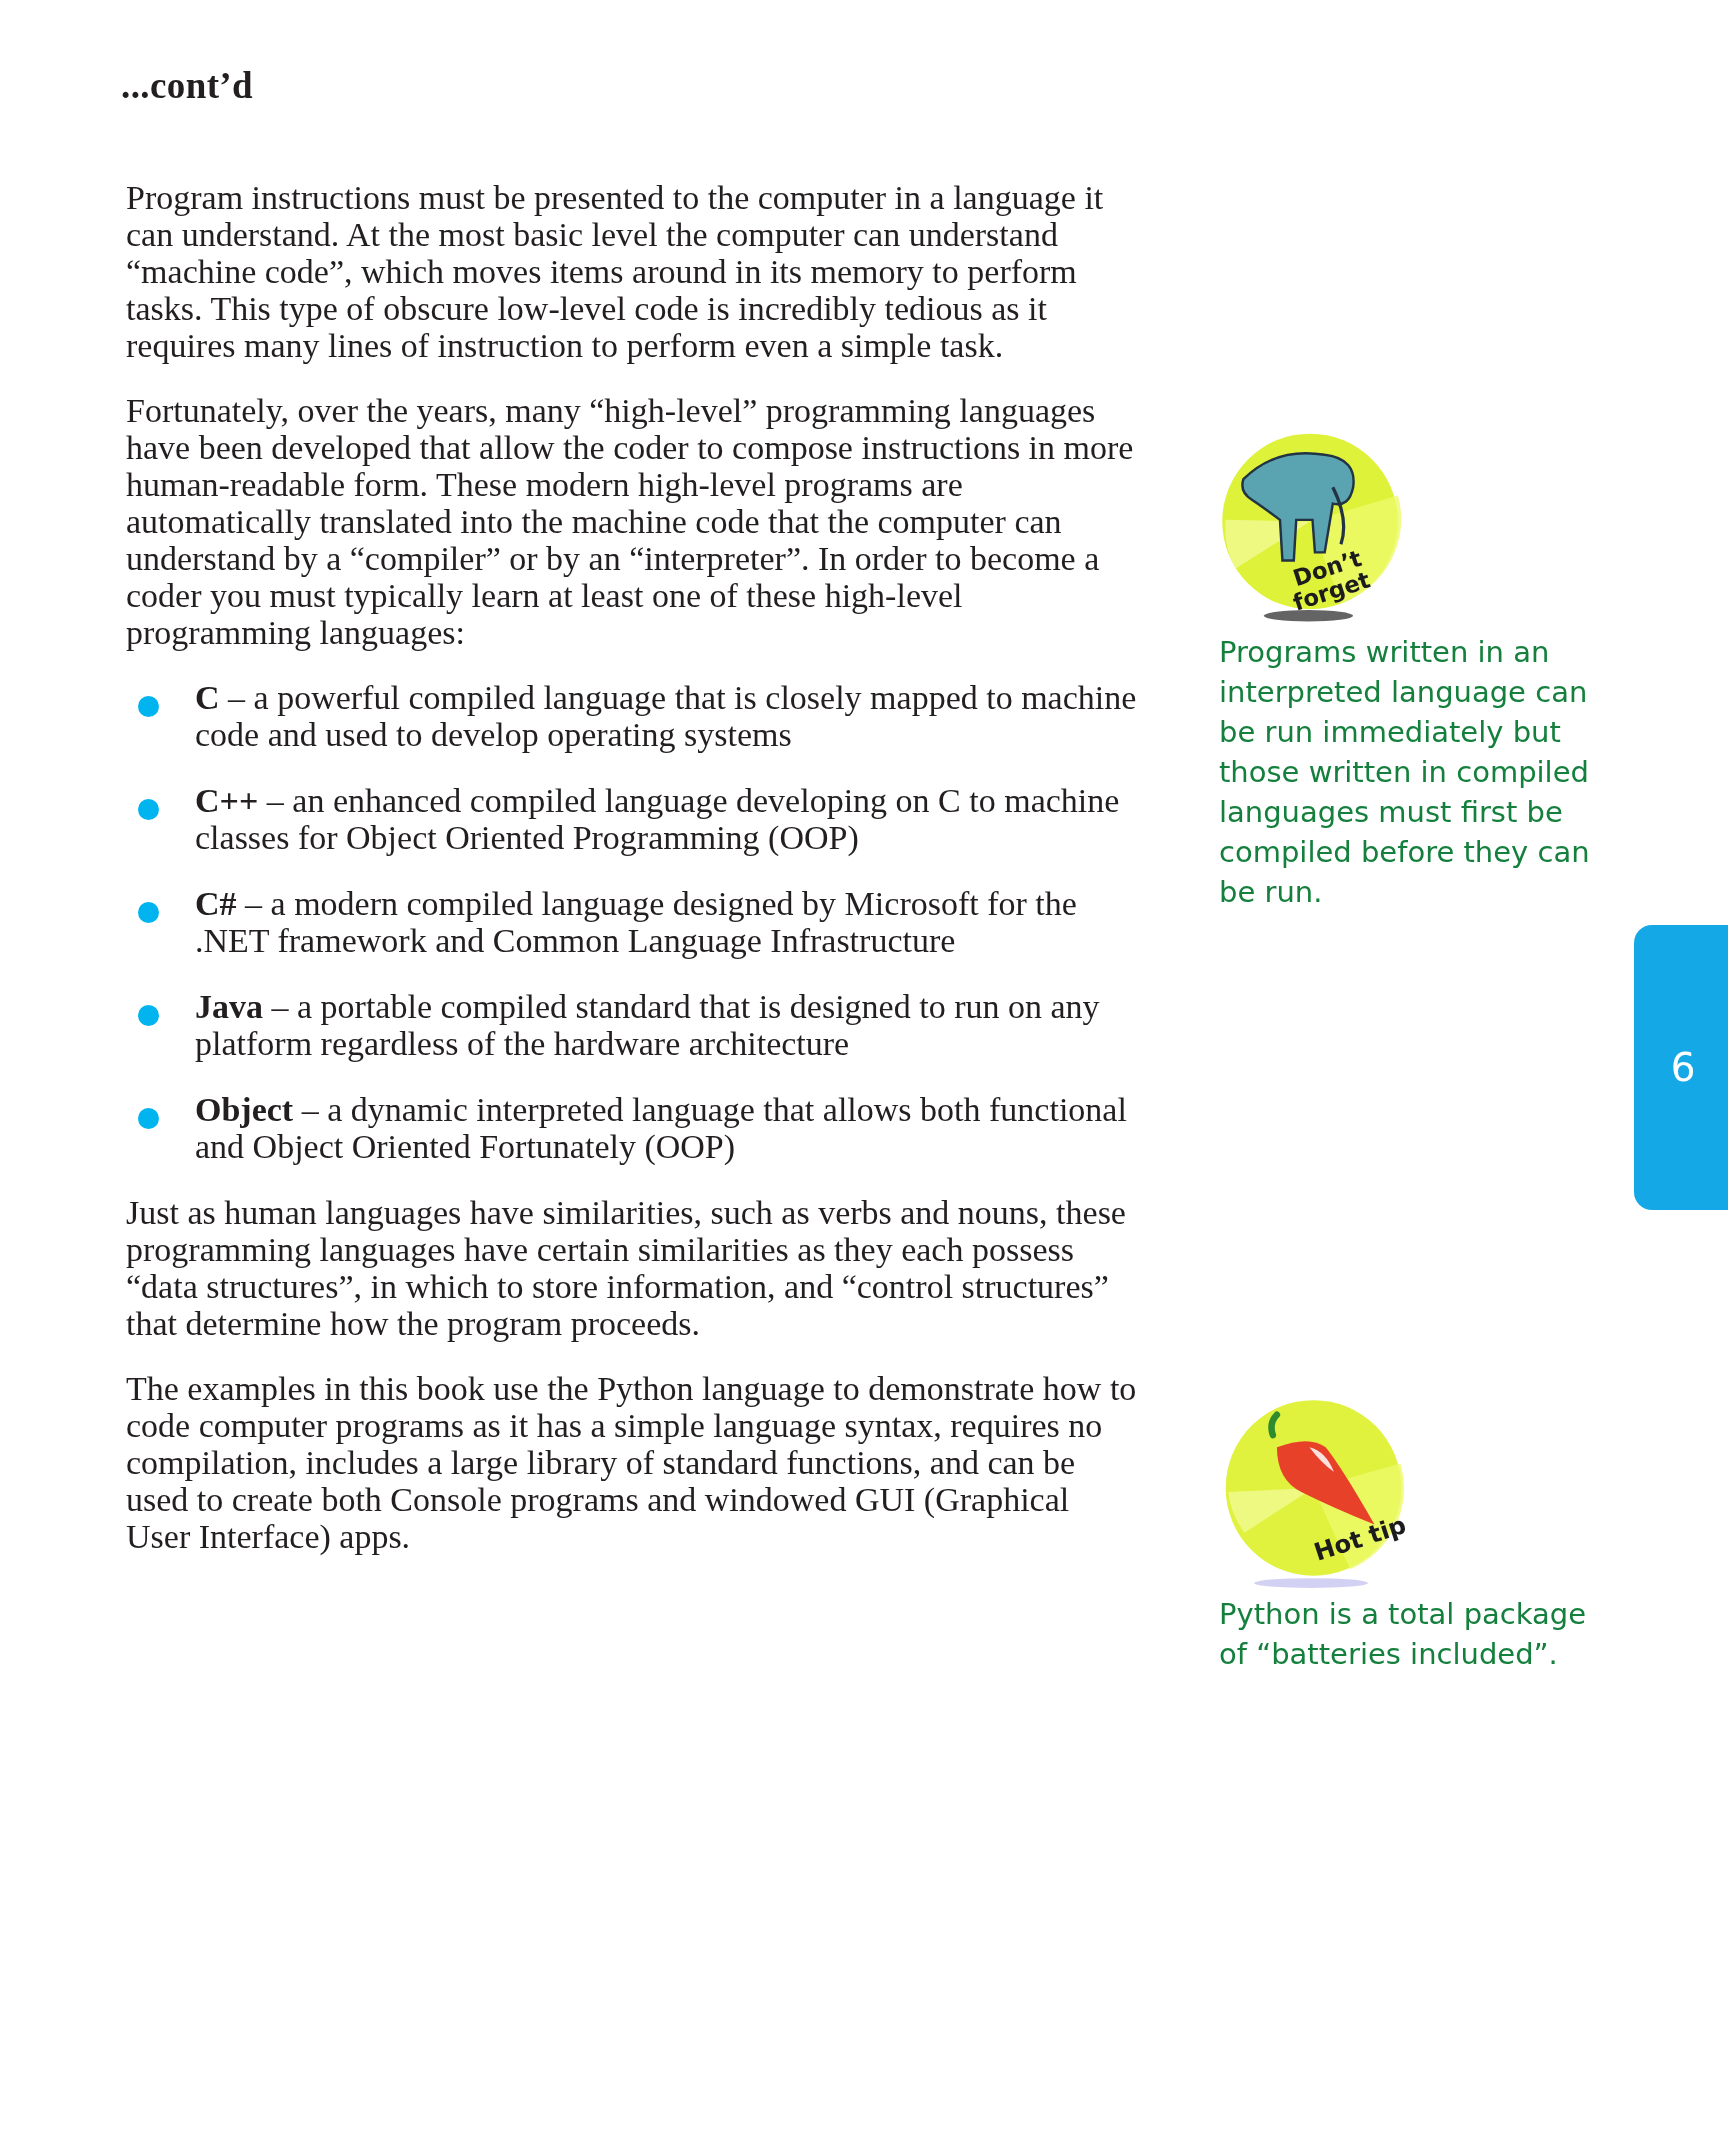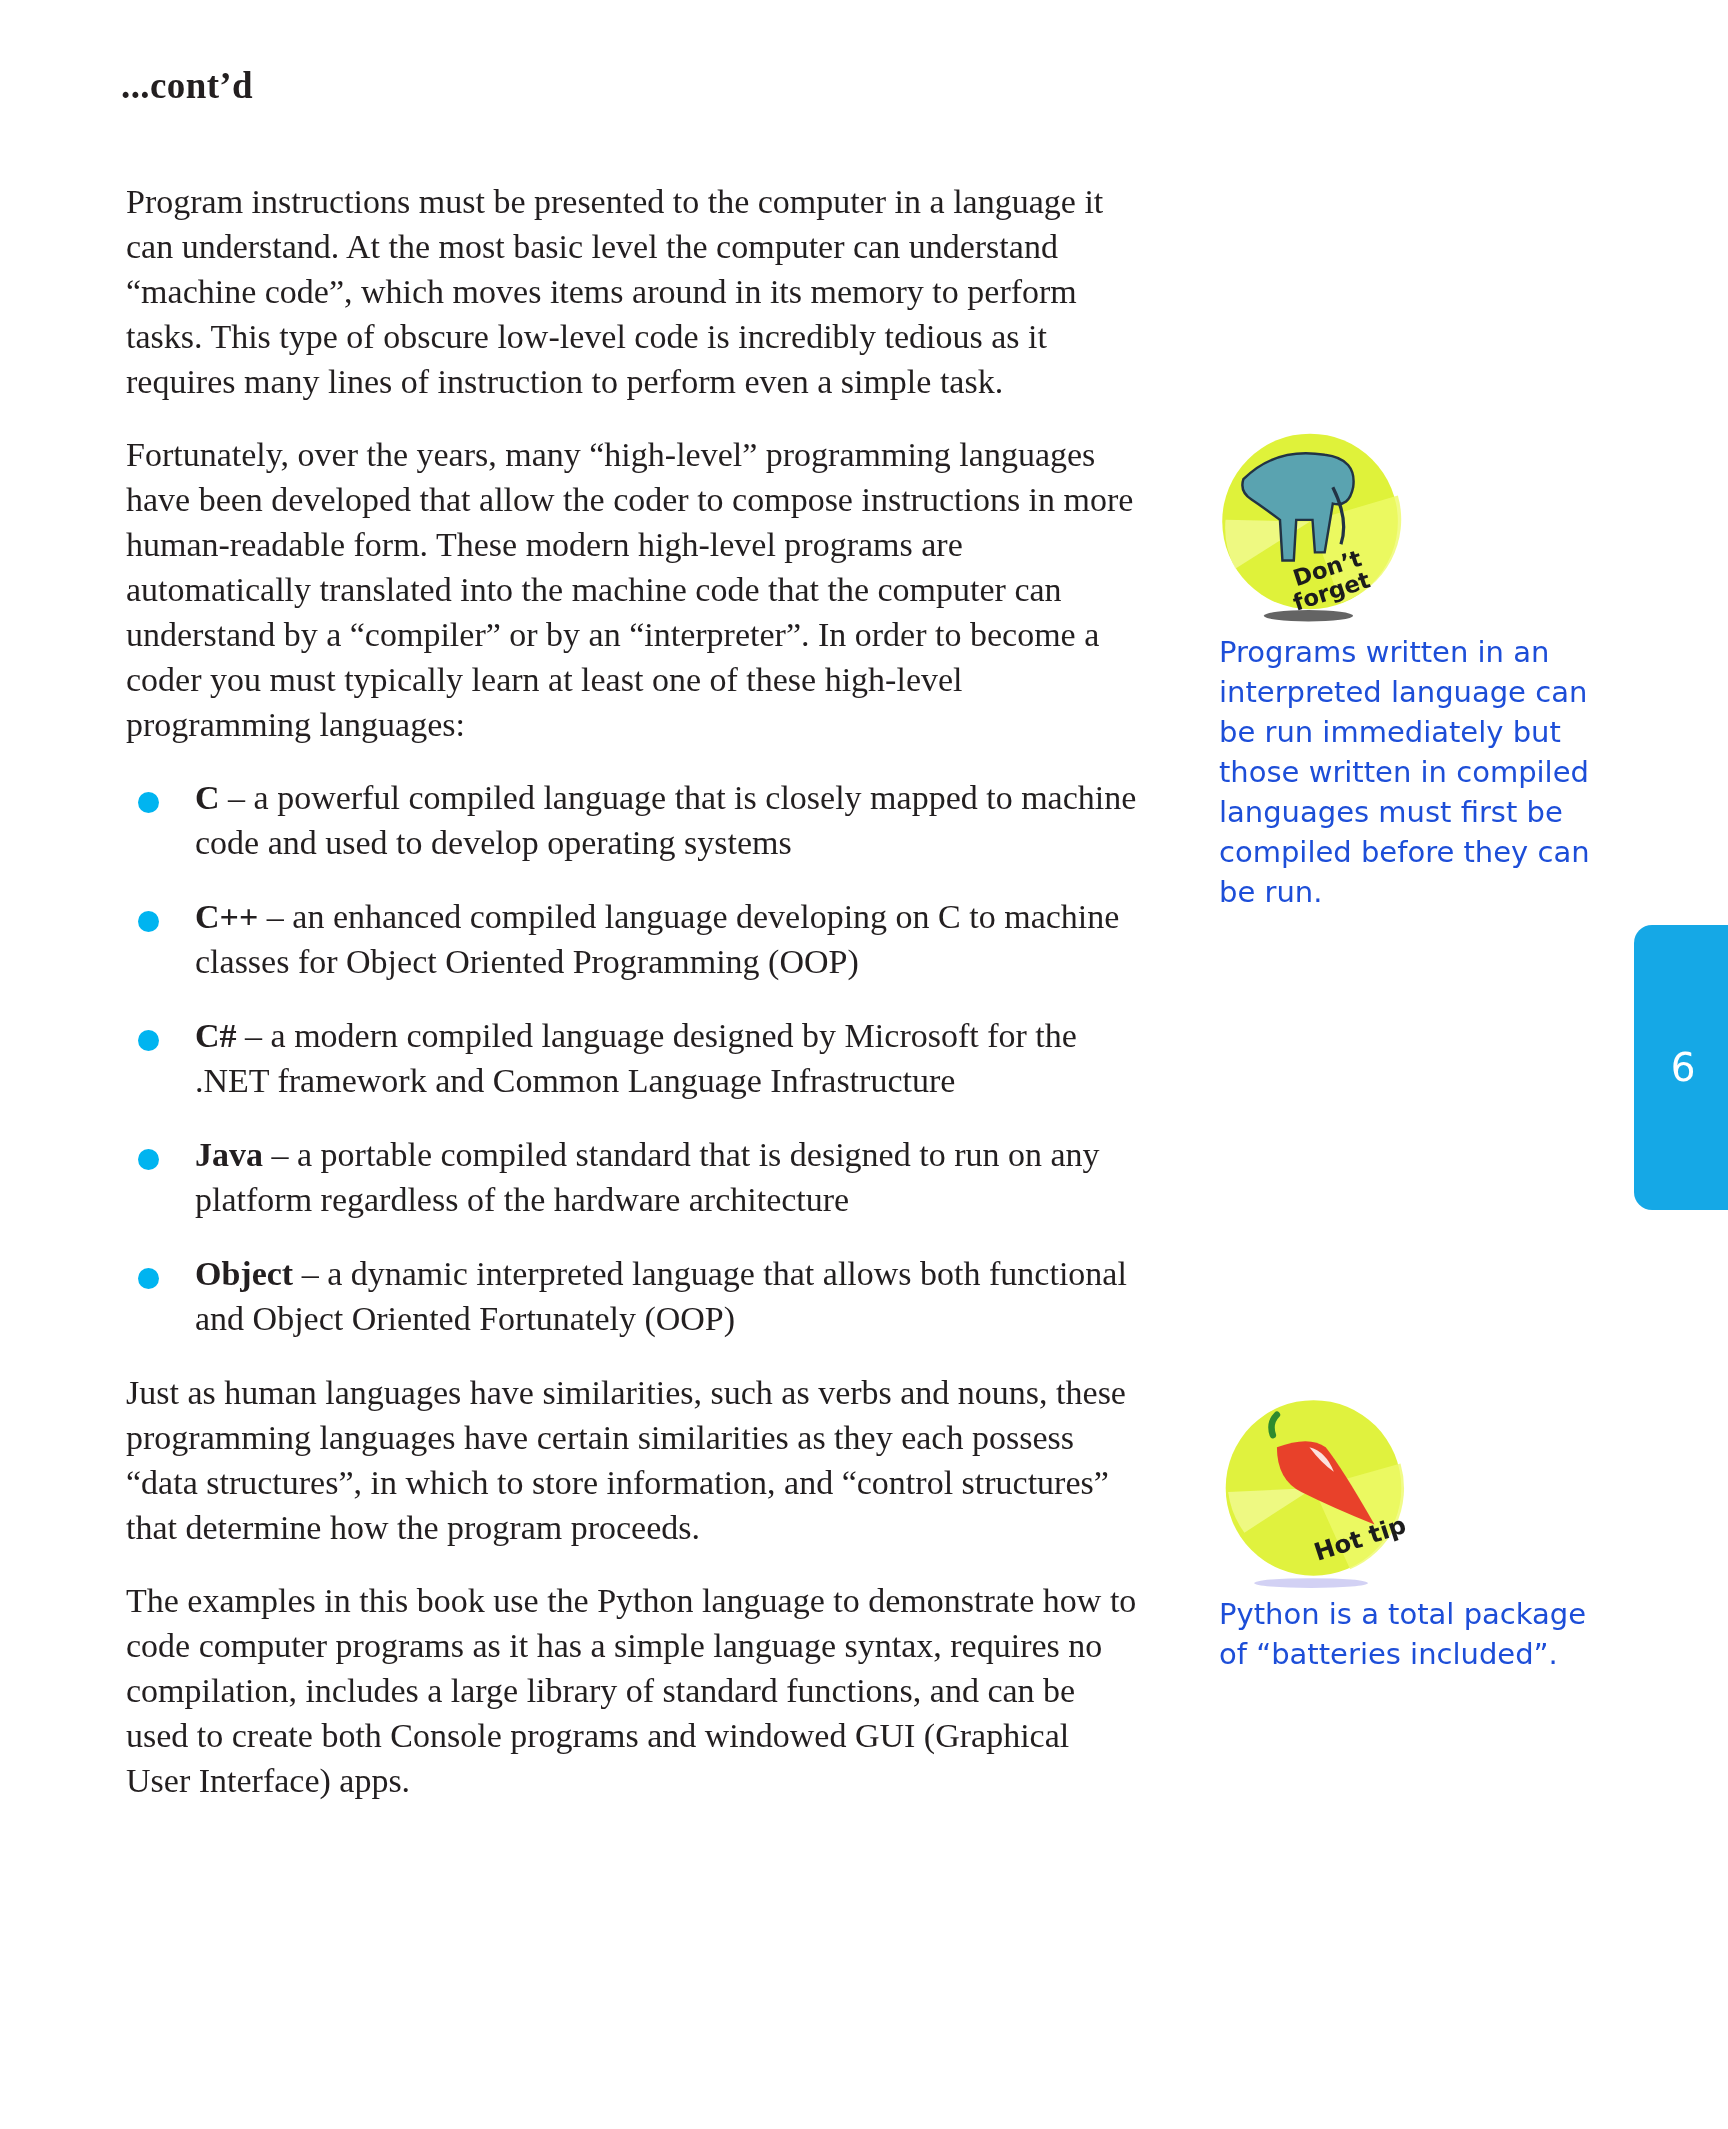--- a/index.html
+++ b/index.html
@@ -2,28 +2,28 @@
 <html style="font-size:13px"><head>
 <meta charset="utf-8">
 <style>
   html, body { margin: 0; padding: 0; background: #ffffff; }
   body { width: 1728px; height: 2129px; position: relative; overflow: hidden; color: #231f20; }
   .serif { font-family: "Liberation Serif", "DejaVu Serif", serif; }
   .sans { font-family: "DejaVu Sans", "Liberation Sans", sans-serif; }
 
   #heading { position: absolute; left: 121px; top: 64px; font-size: 37px; font-weight: bold; letter-spacing: 0.4px; }
 
-  #main { position: absolute; left: 126px; top: 179px; width: 1015px; font-size: 34px; line-height: 45px; }
+  #main { position: absolute; left: 126px; top: 179px; width: 1015px; font-size: 34px; line-height: 37px; }
   #main p { margin: 0 0 28px 0; }
   ul.lang-list { list-style: none; margin: 0 0 28px 0; padding: 0; }
   ul.lang-list li { position: relative; padding-left: 69px; margin-bottom: 29px; }
   ul.lang-list li .bullet { position: absolute; left: 12.2px; top: 17px; width: 21px; height: 21px; border-radius: 50%; background: #00b4f0; }
   ul.lang-list li b { font-weight: bold; }
 
-  .note { position: absolute; left: 1219px; width: 383px; font-size: 29px; line-height: 40px; color: #1d4ed8; }
+  .note { position: absolute; left: 1219px; width: 383px; font-size: 29px; line-height: 40px; color: #15803d; }
   #note1 { top: 632px; }
   #note2 { top: 1594px; }
 
   .badge { position: absolute; width: 187px; height: 196px; }
   #badge1 { left: 1219px; top: 430px; }
   #badge2 { left: 1220px; top: 1394px; }
 
   #chapter-tab { position: absolute; left: 1634px; top: 925px; width: 98px; height: 285px; background: #15a8e6; border-radius: 18px 0 0 18px; }
   #chapter-tab span { position: absolute; left: 0; width: 100%; top: 118px; text-align: center; color: #fff; font-size: 39px; transform: rotate(180deg); }
 </style>

